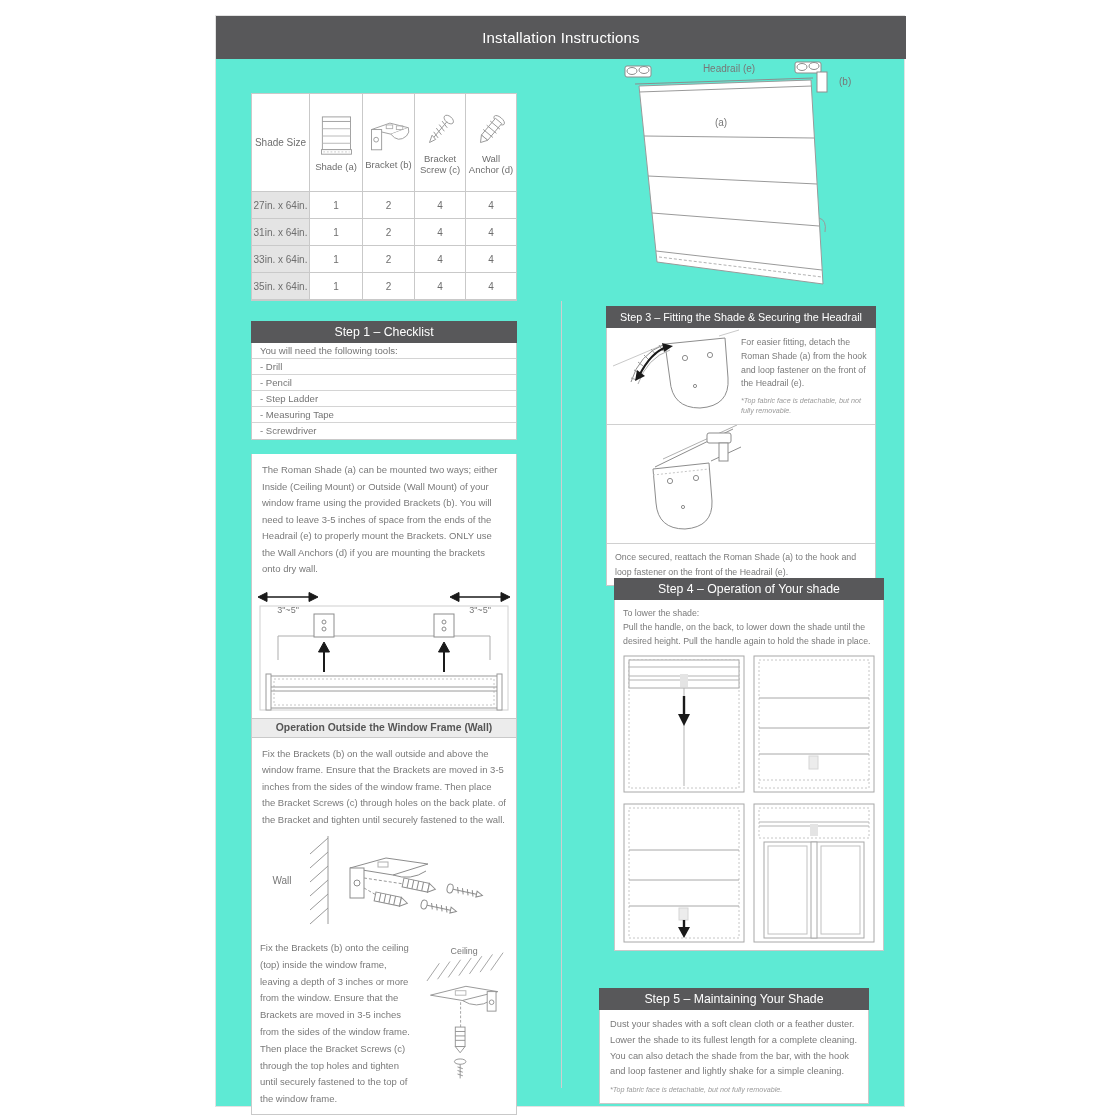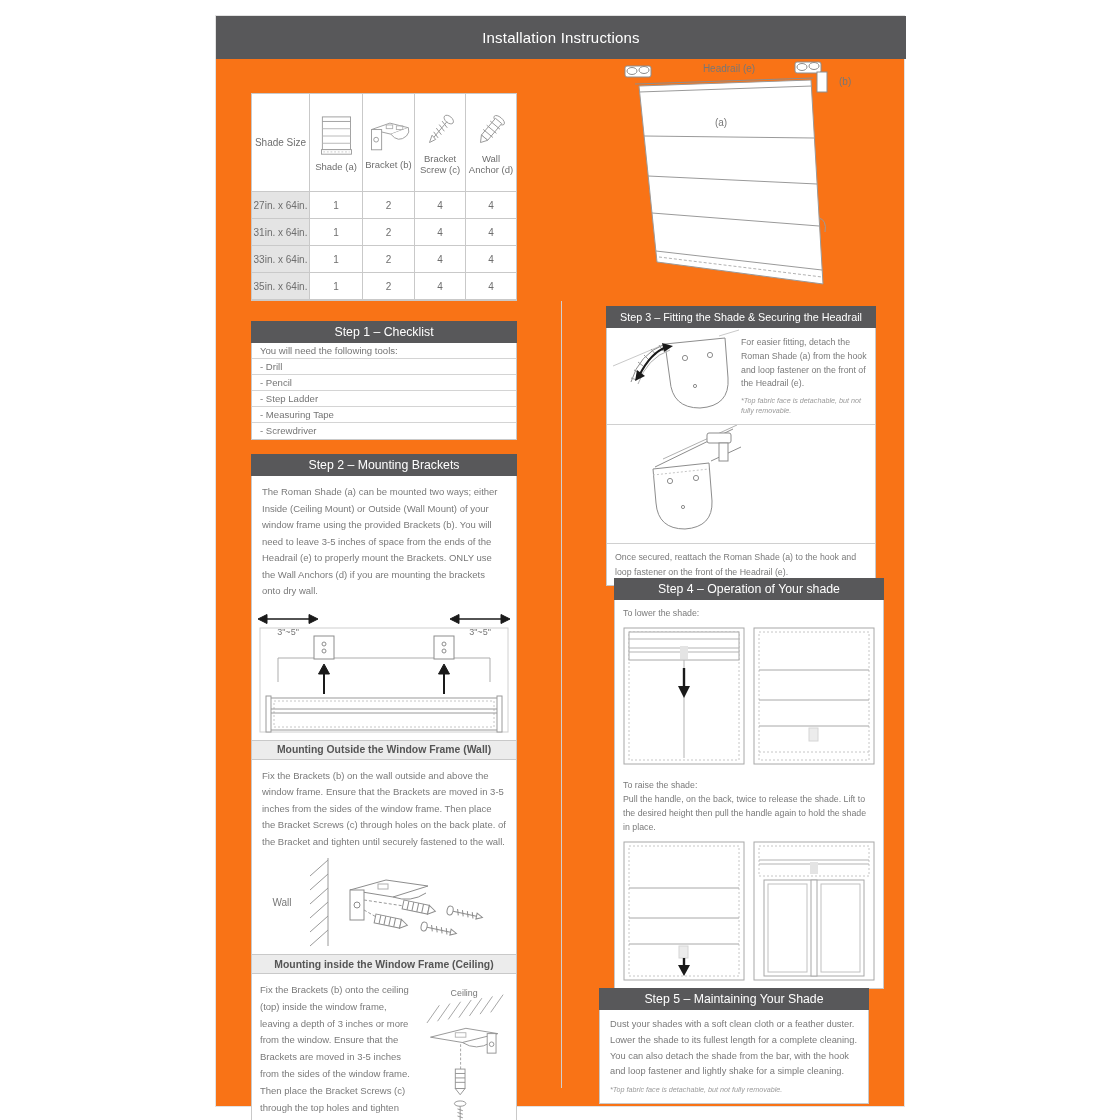--- a/index.html
+++ b/index.html
@@ -1,18 +1,18 @@
 <!DOCTYPE html>
 <html><head>
 <meta charset="utf-8">
 <style>
   * { margin:0; padding:0; box-sizing:border-box; }
   html,body { width:1120px; height:1120px; background:#fff; font-family:"Liberation Sans", sans-serif; }
   .stage { position:relative; width:1120px; height:1120px; background:#fff; overflow:hidden; }
-  .page { position:absolute; left:215px; top:15px; width:690px; height:1092px; background:#f97316; border:1px solid #e2e2e2; }
+  .page { position:absolute; left:215px; top:15px; width:690px; height:1092px; background:#5eead4; border:1px solid #e2e2e2; }
 
   .titlebar { position:absolute; left:0; top:0; width:690px; height:43px; background:#58585a; color:#fff;
               display:flex; align-items:center; justify-content:center; font-size:15px; font-weight:500; letter-spacing:.2px; }
 
   .dark-hd { background:#58585a; color:#fff; display:flex; align-items:center; justify-content:center;
              height:22px; font-size:12.3px; font-weight:500; white-space:nowrap; }
   .lite-hd { background:#ececec; color:#555; border-top:1px solid #c9c9c9; border-bottom:1px solid #c9c9c9;
              height:20px; display:flex; align-items:center; justify-content:center; font-size:10.4px; font-weight:600; }
 
   .divider { position:absolute; left:345px; top:285px; width:1px; height:787px; background:#cfcfcf; }
@@ -170,21 +170,20 @@
         <div class="s1-row">You will need the following tools:</div>
         <div class="s1-row">- Drill</div>
         <div class="s1-row">- Pencil</div>
         <div class="s1-row">- Step Ladder</div>
         <div class="s1-row">- Measuring Tape</div>
         <div class="s1-row">- Screwdriver</div>
       </div>
     </div>
 
     <div class="s2">
-      <div class="dark-hd">Step 2 – Mounting Brackets</div>
       <div class="s2-box">
         <div class="para">The Roman Shade (a) can be mounted two ways; either Inside (Ceiling Mount) or Outside (Wall Mount) of your window frame using the provided Brackets (b). You will need to leave 3-5 inches of space from the ends of the Headrail (e) to properly mount the Brackets. ONLY use the Wall Anchors (d) if you are mounting the brackets onto dry wall.</div>
 
         
         <svg width="264" height="130" viewBox="0 0 264 130">
           <g stroke="#1a1a1a" fill="#1a1a1a">
             <line x1="12" y1="13" x2="60" y2="13" stroke-width="1.6"></line>
             <polygon points="6,13 15,8.5 15,17.5"></polygon>
             <polygon points="66,13 57,8.5 57,17.5"></polygon>
             <line x1="204" y1="13" x2="252" y2="13" stroke-width="1.6"></line>
@@ -210,21 +209,21 @@
             <polygon points="192,58 186.5,68 197.5,68"></polygon>
           </g>
           <rect x="18" y="92" width="228" height="32" fill="#fff" stroke="#9a9a9a"></rect>
           <rect x="22" y="95" width="220" height="26" fill="none" stroke="#c6c6c6" stroke-dasharray="2,2"></rect>
           <line x1="18" y1="103" x2="246" y2="103" stroke="#9a9a9a"></line>
           <line x1="18" y1="107" x2="246" y2="107" stroke="#9a9a9a"></line>
           <rect x="14" y="90" width="5" height="36" fill="#fff" stroke="#9a9a9a"></rect>
           <rect x="245" y="90" width="5" height="36" fill="#fff" stroke="#9a9a9a"></rect>
         </svg>
 
-        <div class="lite-hd">Mounting Outside the Window Frame (Wall)</div>
+        <div class="lite-hd">Operation Outside the Window Frame (Wall)</div>
         <div class="para">Fix the Brackets (b) on the wall outside and above the window frame. Ensure that the Brackets are moved in 3-5 inches from the sides of the window frame. Then place the Bracket Screws (c) through holes on the back plate. of the Bracket and tighten until securely fastened to the wall.</div>
 
         
         <svg width="264" height="94" viewBox="0 0 264 94">
           <g stroke="#9a9a9a">
             <line x1="58" y1="20" x2="76" y2="4"></line>
             <line x1="58" y1="34" x2="76" y2="18"></line>
             <line x1="58" y1="48" x2="76" y2="32"></line>
             <line x1="58" y1="62" x2="76" y2="46"></line>
             <line x1="58" y1="76" x2="76" y2="60"></line>
@@ -268,21 +267,20 @@
             <ellipse cx="3" cy="4" rx="3" ry="4.5"></ellipse>
             <line x1="6" y1="4" x2="30" y2="4"></line>
             <line x1="10" y1="1" x2="12" y2="7"></line>
               <line x1="15" y1="1" x2="17" y2="7"></line>
             <line x1="20" y1="1" x2="22" y2="7"></line>
               <line x1="25" y1="1" x2="27" y2="7"></line>
             <polygon points="30,1 30,7 36,4"></polygon>
           </g>
         </svg>
 
-        <div class="lite-hd">Mounting inside the Window Frame (Ceiling)</div>
         <div class="ceil-wrap">
           <div class="ceil-text">Fix the Brackets (b) onto the ceiling (top) inside the window frame, leaving a depth of 3 inches or more from the window. Ensure that the Brackets are moved in 3-5 inches from the sides of the window frame. Then place the Bracket Screws (c) through the top holes and tighten until securely fastened to the top of the window frame.</div>
           <svg width="100" height="152" viewBox="0 0 112 158">
             <text class="svg-label" x="60" y="14" text-anchor="middle">Ceiling</text>
             <g stroke="#9a9a9a">
               <line x1="18" y1="44" x2="32" y2="24"></line>
               <line x1="30" y1="42" x2="44" y2="22"></line>
               <line x1="42" y1="40" x2="56" y2="20"></line>
               <line x1="54" y1="38" x2="68" y2="18"></line>
               <line x1="66" y1="36" x2="80" y2="16"></line>
@@ -390,20 +388,21 @@
 
         <div class="s3-row3">Once secured, reattach the Roman Shade (a) to the hook and loop fastener on the front of the Headrail (e).</div>
       </div>
     </div>
 
     <div class="s4">
       <div class="dark-hd">Step 4 – Operation of Your shade</div>
       <div class="s4-box">
         <div class="s4-text">
           <span class="hd-line">To lower the shade:</span>
+          <span>Pull the handle, on the back, to lower down the shade until the desired height. Pull the handle again to hold the shade in place.</span>
         </div>
         <div class="diag-row">
           <svg class="win-box" height="140" viewBox="0 0 124 140">
             <rect x="2" y="2" width="120" height="136" fill="#fff" stroke="#a8a8a8"></rect>
             <rect x="7" y="6" width="110" height="128" fill="none" stroke="#c6c6c6" stroke-dasharray="2,2"></rect>
             <rect x="7" y="6" width="110" height="28" fill="#fff" stroke="#a8a8a8"></rect>
             <line x1="7" y1="13" x2="117" y2="13" stroke="#b3b3b3"></line>
             <line x1="7" y1="22" x2="117" y2="22" stroke="#b3b3b3"></line>
             <line x1="7" y1="26" x2="117" y2="26" stroke="#b3b3b3"></line>
             <rect x="58" y="20" width="8" height="13" fill="#e4e4e4"></rect>
@@ -414,24 +413,20 @@
           <svg class="win-box" height="140" viewBox="0 0 124 140">
             <rect x="2" y="2" width="120" height="136" fill="#fff" stroke="#a8a8a8"></rect>
             <rect x="7" y="6" width="110" height="128" fill="none" stroke="#c6c6c6" stroke-dasharray="2,2"></rect>
             <line x1="7" y1="44" x2="117" y2="44" stroke="#a8a8a8"></line>
             <line x1="7" y1="74" x2="117" y2="74" stroke="#a8a8a8"></line>
             <line x1="7" y1="100" x2="117" y2="100" stroke="#a8a8a8"></line>
             <rect x="57" y="102" width="9" height="13" fill="#ececec" stroke="#d6d6d6"></rect>
             <line x1="7" y1="126" x2="117" y2="126" stroke="#c6c6c6" stroke-dasharray="2,2"></line>
           </svg>
         </div>
-        <div class="s4-text">
-          <span class="hd-line">To raise the shade:</span>
-          <span>Pull the handle, on the back, twice to release the shade. Lift to the desired height then pull the handle again to hold the shade in place.</span>
-        </div>
         <div class="diag-row">
           <svg class="win-box" height="142" viewBox="0 0 124 142">
             <rect x="2" y="2" width="120" height="138" fill="#fff" stroke="#a8a8a8"></rect>
             <rect x="7" y="6" width="110" height="130" fill="none" stroke="#c6c6c6" stroke-dasharray="2,2"></rect>
             <line x1="7" y1="48" x2="117" y2="48" stroke="#a8a8a8"></line>
             <line x1="7" y1="78" x2="117" y2="78" stroke="#a8a8a8"></line>
             <line x1="7" y1="104" x2="117" y2="104" stroke="#a8a8a8"></line>
             <rect x="57" y="106" width="9" height="12" fill="#ececec" stroke="#d6d6d6"></rect>
             <line x1="62" y1="118" x2="62" y2="128" stroke="#1a1a1a" stroke-width="2.4"></line>
             <polygon points="62,136 56,125 68,125" fill="#1a1a1a"></polygon>

